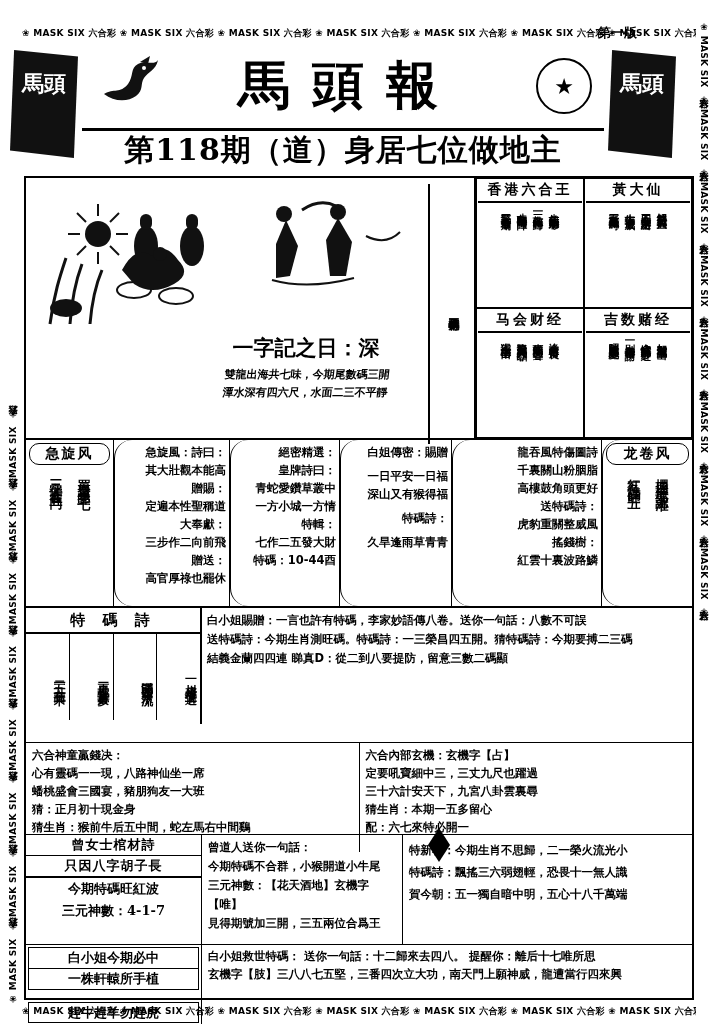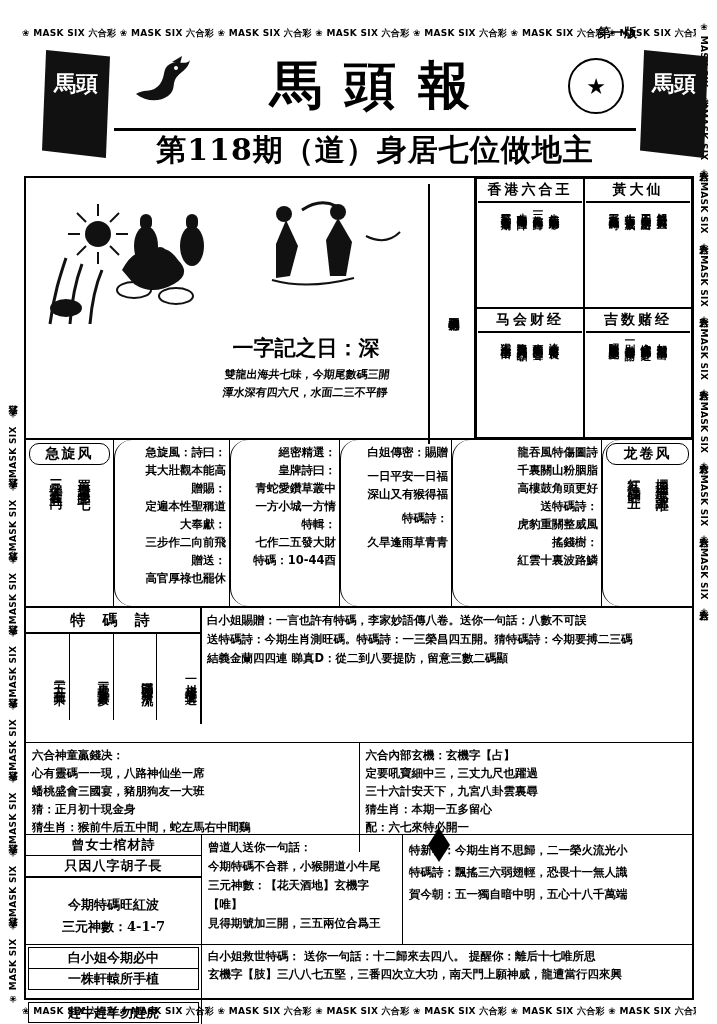--- a/index.html
+++ b/index.html
@@ -37,21 +37,21 @@
   .marquee-left { left: 6px; transform: rotate(180deg); }
   .marquee-right { right: 6px; }
   .edition {
     position: absolute; top: 24px; right: 80px;
     font-size: 13px; font-weight: bold;
     font-family: "DejaVu Sans", sans-serif;
   }
 
   
   .masthead {
-    position: absolute; left: 40px; top: 46px; width: 670px; height: 122px;
+    position: absolute; left: 8px; top: 46px; width: 670px; height: 122px;
   }
   .flag {
     position: absolute; top: 4px; width: 68px; height: 108px;
     background: #111;
     color: #fff;
     font-size: 22px; font-weight: bold;
     text-align: center; line-height: 1.05;
     padding-top: 22px;
     clip-path: polygon(6% 0, 100% 6%, 94% 100%, 0 93%);
   }
@@ -249,21 +249,21 @@
     border-bottom: 1px solid #000; padding: 1px 0;
     letter-spacing: 1px;
   }
   .lady-sub {
     text-align: center; font-weight: bold; font-size: 13px;
     font-family: "DejaVu Serif", serif;
     border-bottom: 2px solid #000; padding: 1px 0; letter-spacing: 1px;
   }
   .lady-body {
     text-align: center; font-weight: bold; font-size: 13px;
-    line-height: 22px; padding-top: 16px;
+    line-height: 22px; padding-top: 0;
     font-family: "DejaVu Serif", serif;
   }
   .lower-mid { flex: 1; padding: 3px 6px; font-size: 11.5px; font-weight: bold; line-height: 19px; }
   .lower-right {
     width: 290px; border-left: 1px solid #000;
     padding: 4px 6px; font-size: 11.5px; font-weight: bold; line-height: 22px;
   }
   .diamond {
     position: absolute; left: 402px; top: 650px;
     width: 22px; height: 34px; background: #000;

